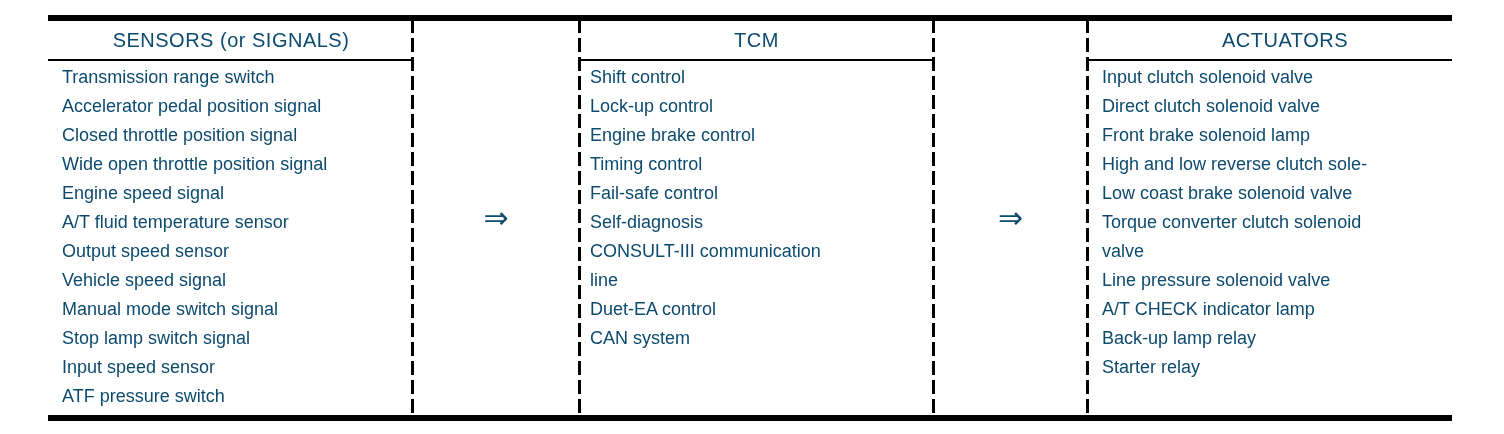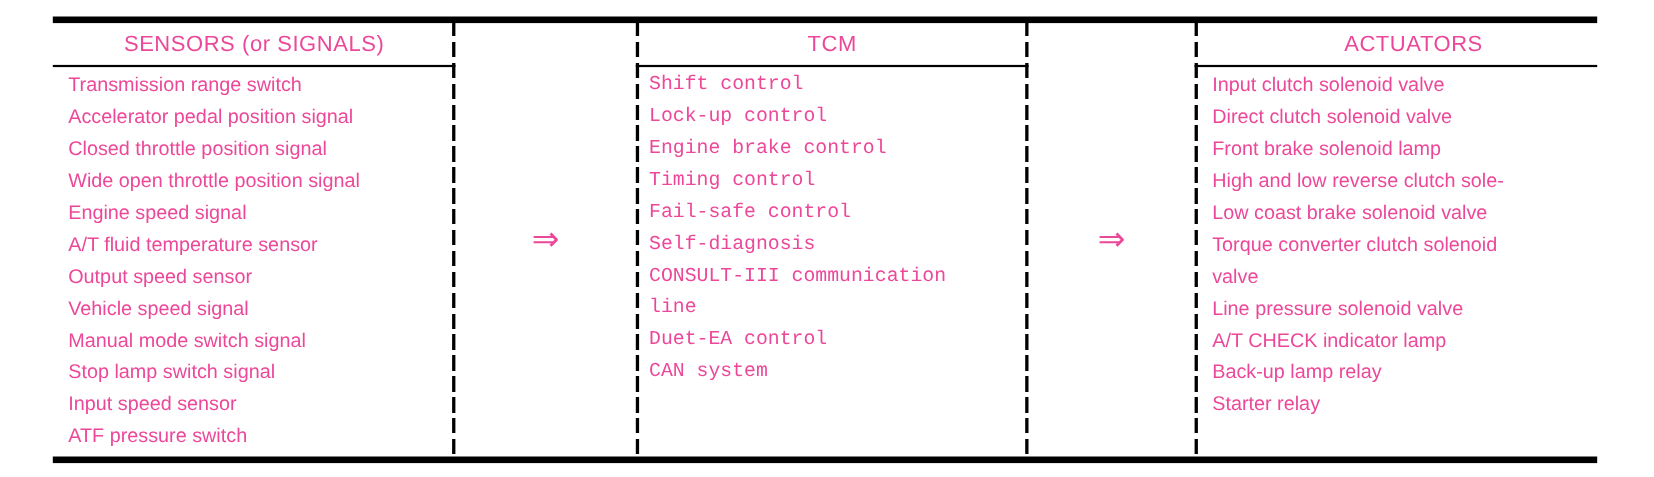--- a/index.html
+++ b/index.html
@@ -6,21 +6,21 @@
     margin: 0;
     padding: 0;
     background: #ffffff;
   }
   .page {
     position: relative;
     width: 1504px;
     height: 434px;
     background: #ffffff;
     font-family: "Liberation Sans", sans-serif;
-    color: #ec4899;
+    color: #0c4a6e;
     overflow: hidden;
   }
   .table {
     position: absolute;
     left: 48px;
     top: 15px;
     width: 1404px;
     height: 406px;
   }
   .rule {
@@ -111,21 +111,21 @@
         <div class="line">Wide open throttle position signal</div>
         <div class="line">Engine speed signal</div>
         <div class="line">A/T fluid temperature sensor</div>
         <div class="line">Output speed sensor</div>
         <div class="line">Vehicle speed signal</div>
         <div class="line">Manual mode switch signal</div>
         <div class="line">Stop lamp switch signal</div>
         <div class="line">Input speed sensor</div>
         <div class="line">ATF pressure switch</div>
       </div>
-    <div class="col-list" style="left:542px; width:340px;font-family:Liberation Mono, monospace;">
+    <div class="col-list" style="left:542px; width:340px;">
         <div class="line">Shift control</div>
         <div class="line">Lock-up control</div>
         <div class="line">Engine brake control</div>
         <div class="line">Timing control</div>
         <div class="line">Fail-safe control</div>
         <div class="line">Self-diagnosis</div>
         <div class="line">CONSULT-III communication</div>
         <div class="line">line</div>
         <div class="line">Duet-EA control</div>
         <div class="line">CAN system</div>

